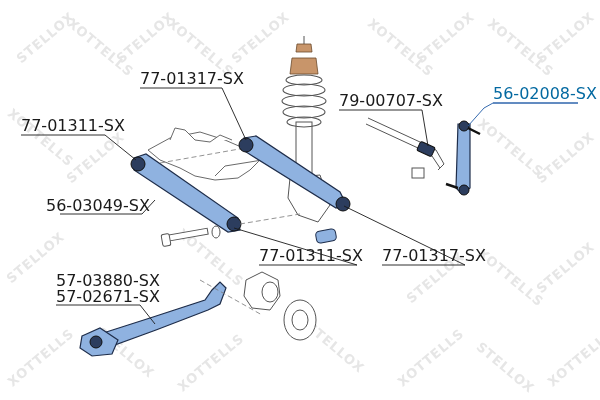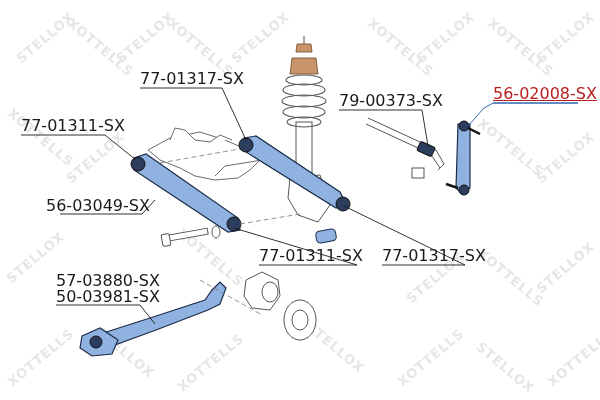--- a/index.html
+++ b/index.html
@@ -3,21 +3,21 @@
 <meta charset="utf-8">
 <style>
   html, body { margin:0; padding:0; background:#ffffff; }
   body { width:600px; height:400px; position:relative; overflow:hidden; font-family:"DejaVu Sans", sans-serif; }
   #stage { position:absolute; left:0; top:0; width:600px; height:400px; }
   .label {
     position:absolute; font-size:16px; color:#1a1a1a; white-space:nowrap;
     font-family:"DejaVu Sans", sans-serif; letter-spacing:0px; line-height:15px;
     cursor:pointer;
   }
-  .label.blue { color:#b91c1c;text-decoration:underline; }
+  .label.blue { color:#0369a1; }
   .wm {
     position:absolute; font-family:"DejaVu Sans", sans-serif; font-weight:bold;
     font-size:13px; color:#e6e6e6; letter-spacing:1px; white-space:nowrap;
     transform:rotate(-40deg); transform-origin:center;
   }
   .wm.r { transform:rotate(40deg); }
 </style>
 </head>
 <body>
 
@@ -126,21 +126,21 @@
       <polyline points="60,214 142,214 155,200"></polyline>
       <polyline points="339,110 422,110 428,146"></polyline>
       <polyline points="259,265 357,265 234,228"></polyline>
       <polyline points="382,265 465,265 344,206"></polyline>
       <polyline points="56,305 140,305 155,324"></polyline>
     </g>
     <polyline points="493,103 578,103 493,103 484,108 468,126" fill="none" stroke="#1f5aa6" stroke-width="0.9"></polyline>
   </svg>
 
   <span class="label" style="left:140px;top:71px">77-01317-SX</span>
-  <span class="label" style="left:339px;top:93px">79-00373-SX</span>
+  <span class="label" style="left:339px;top:93px">79-00707-SX</span>
   <span class="label blue" style="left:493px;top:86px">56-02008-SX</span>
   <span class="label" style="left:21px;top:118px">77-01311-SX</span>
   <span class="label" style="left:46px;top:198px">56-03049-SX</span>
   <span class="label" style="left:259px;top:248px">77-01311-SX</span>
   <span class="label" style="left:382px;top:248px">77-01317-SX</span>
   <span class="label" style="left:56px;top:273px">57-03880-SX</span>
-  <span class="label" style="left:56px;top:289px">50-03981-SX</span>
+  <span class="label" style="left:56px;top:289px">57-02671-SX</span>
 </div>
 
 </body></html>

